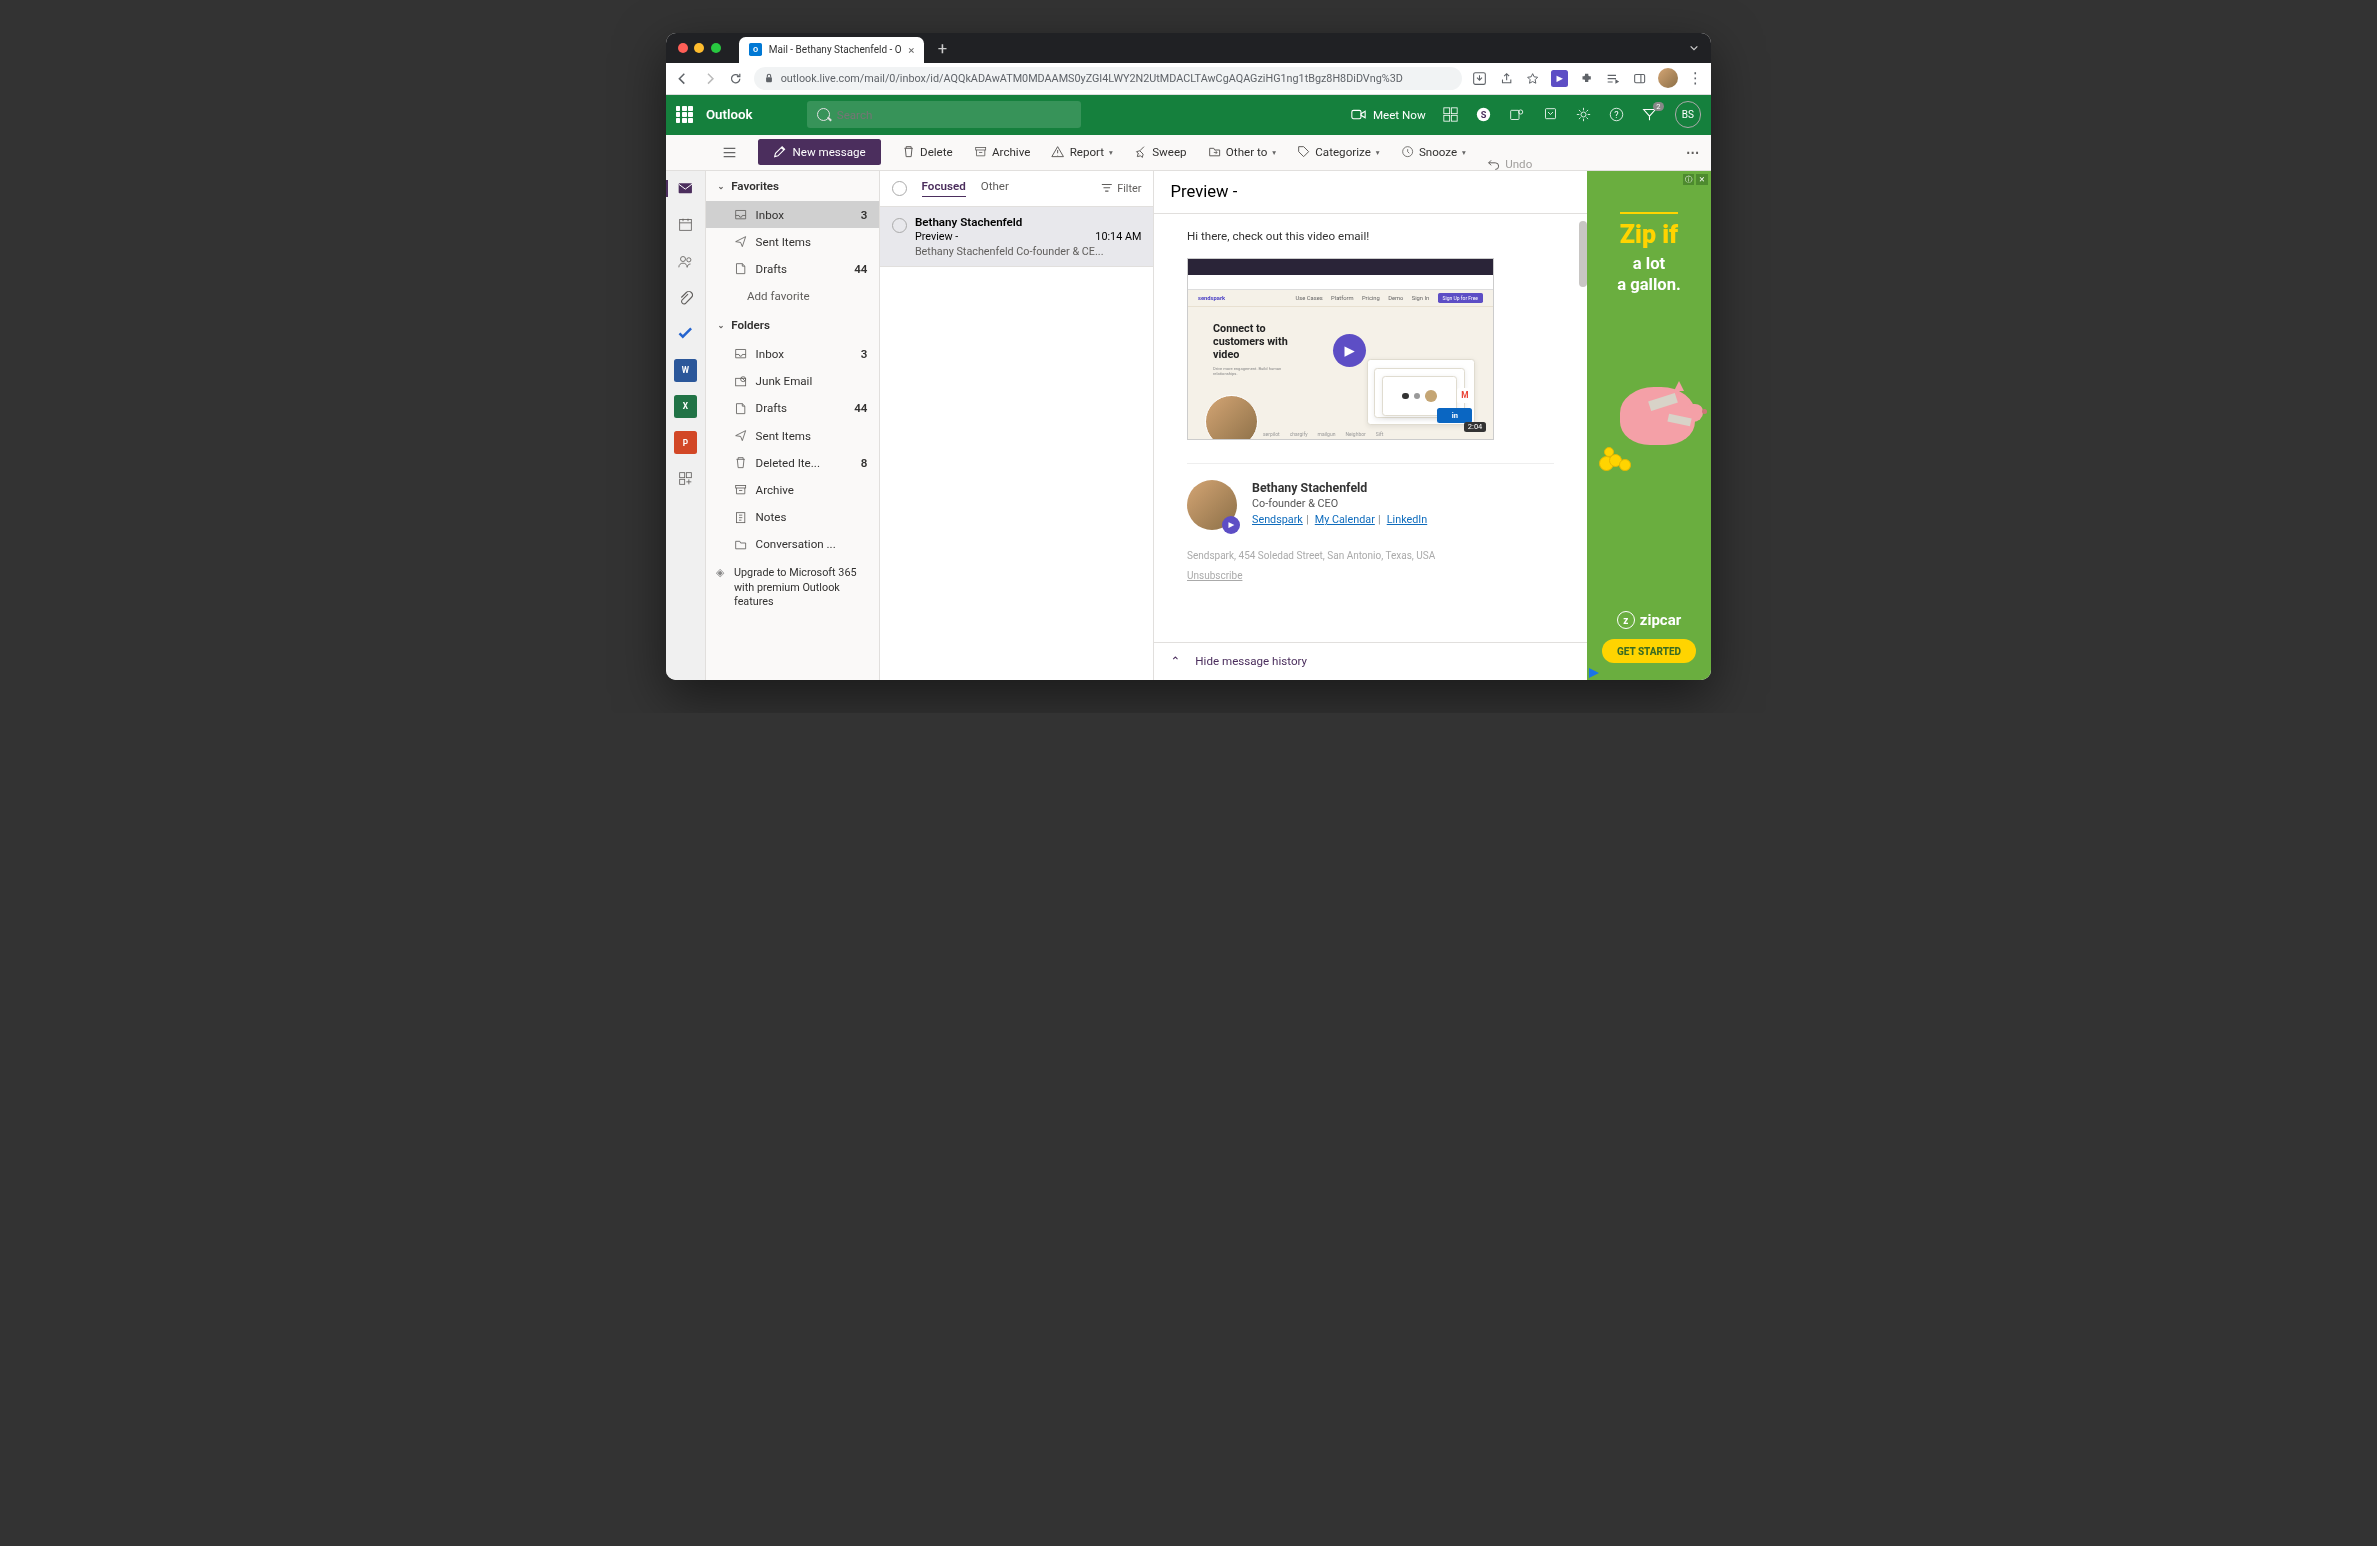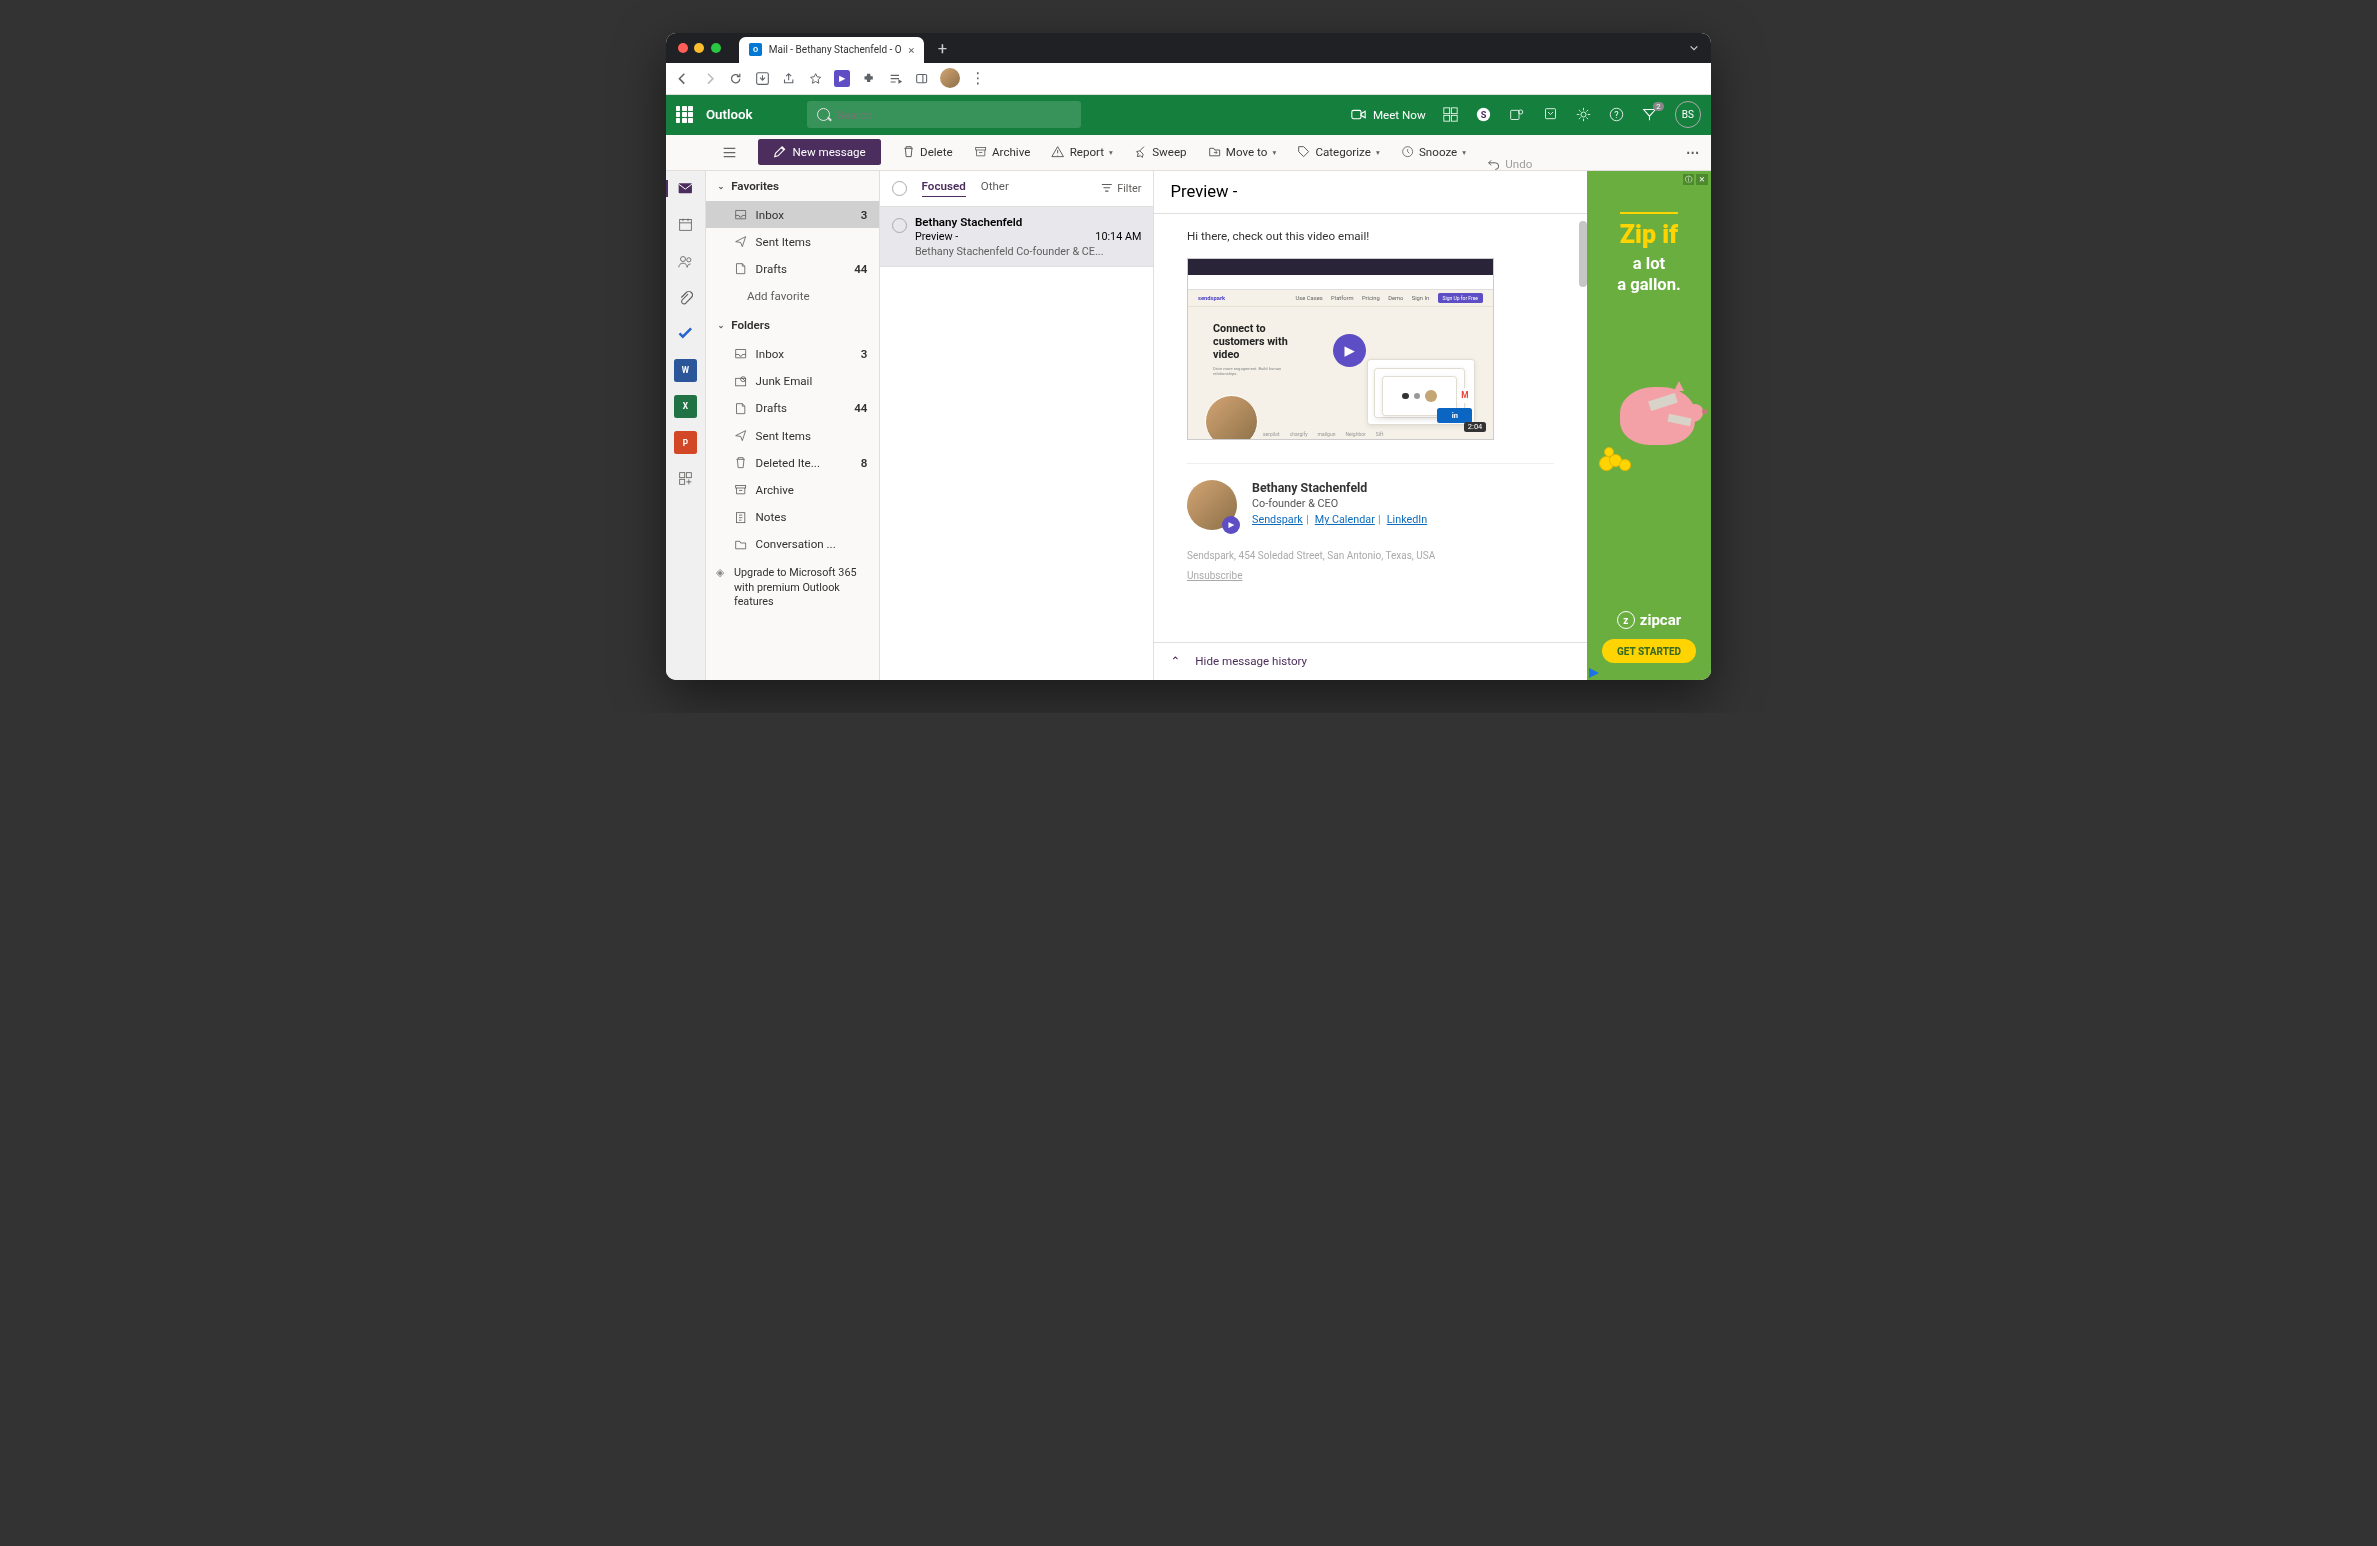--- a/index.html
+++ b/index.html
@@ -177,20 +177,29 @@
     <div class="navbtn dim">
         <svg width="13.3" height="13.3" viewBox="0 0 16 16">
           <path d="M6 2l6 6-6 6" stroke="currentColor" stroke-width="1.8" fill="none"></path>
         </svg>
       </div>
     <div class="navbtn">
         <svg width="13.3" height="13.3" viewBox="0 0 16 16">
           <path d="M13 8a5 5 0 11-1.5-3.5M13 2v3.5H9.5" stroke="currentColor" stroke-width="1.5" fill="none"></path>
         </svg>
       </div>
+    <div class="url">
+      <span class="lock">
+          <svg width="10" height="10" viewBox="0 0 12 12">
+            <rect x="2.5" y="5" width="7" height="6" rx="1" fill="#5f6368"></rect>
+            <path d="M4 5V3.5a2 2 0 014 0V5" stroke="#5f6368" stroke-width="1.3" fill="none"></path>
+          </svg>
+        </span>
+      <span>outlook.live.com/mail/0/inbox/id/AQQkADAwATM0MDAAMS0yZGI4LWY2N2UtMDACLTAwCgAQAGziHG1ng1tBgz8H8DiDVng%3D</span>
+    </div>
     <div class="ext">
         <svg width="15" height="15" viewBox="0 0 18 18">
           <rect x="2" y="2" width="14" height="14" rx="2" stroke="#5f6368" stroke-width="1.3" fill="none"></rect>
           <path d="M9 5v6M6 8l3 3 3-3" stroke="#5f6368" stroke-width="1.3" fill="none"></path>
         </svg>
       </div>
     <div class="ext">
         <svg width="13.3" height="13.3" viewBox="0 0 16 16">
           <path d="M8 10V2M5 5l3-3 3 3M3 9v4h10V9" stroke="#5f6368" stroke-width="1.3" fill="none"></path>
         </svg>
@@ -343,21 +352,21 @@
         </span>
         <span>Sweep</span>
       </div>
     <div class="cmd">
         <span class="cmd-ico">
           <svg width="13.3" height="13.3" viewBox="0 0 16 16">
             <path d="M2 4h5l1 2h6v7H2z" stroke="currentColor" fill="none" stroke-width="1.2"></path>
             <path d="M7 9h4M9 7l2 2-2 2" stroke="currentColor" fill="none"></path>
           </svg>
         </span>
-        <span>Move to</span>
+        <span>Other to</span>
         <span class="chev">▾</span>
       </div>
     <div class="cmd">
         <span class="cmd-ico">
           <svg width="13.3" height="13.3" viewBox="0 0 16 16">
             <path d="M2 2h6l6 6-6 6-6-6zM5 5h.01" stroke="currentColor" fill="none" stroke-width="1.2"></path>
           </svg>
         </span>
         <span>Categorize</span>
         <span class="chev">▾</span>

